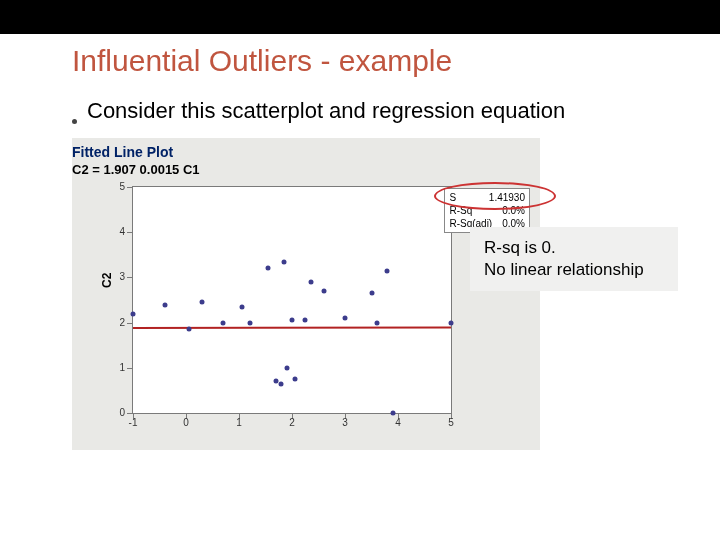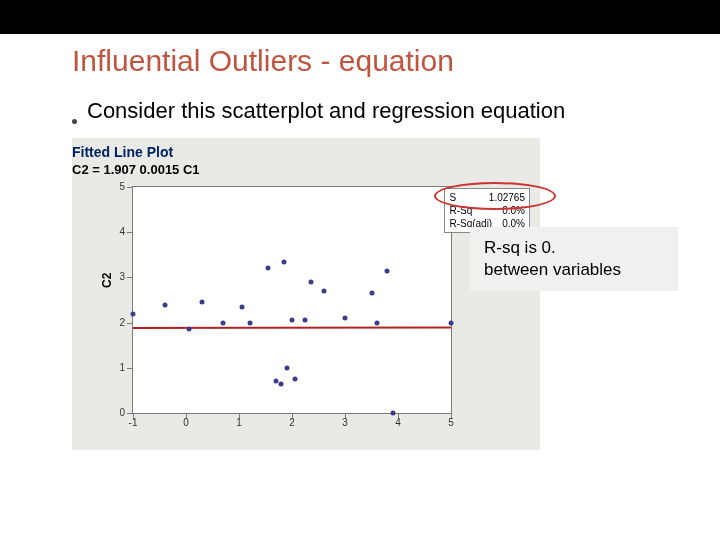--- a/index.html
+++ b/index.html
@@ -24,21 +24,21 @@
   .stats-box { position:absolute; right:10px; top:50px; background:#fff; border:1px solid #888; font-size:10px; padding:2px 4px; line-height:1.3; }
   .stats-row { display:flex; justify-content:space-between; gap:10px; }
   .red-oval { position:absolute; border:2px solid #c33; border-radius:50%; }
   .callout-box { position:absolute; background:#f0f0ef; padding:10px 14px; font-size:17px; line-height:1.3; }
 </style>
 </head>
 <body>
 
 <div class="black-bar"></div>
 
-<div class="title">Influential Outliers - equation</div>
+<div class="title">Influential Outliers - example</div>
 
 <div class="bullet-row">
   <span class="dot"></span>
   <span>Consider this scatterplot and regression equation</span>
 </div>
 
 <div class="figure-wrap">
   <div class="plot-area">
 
     <div class="plot-titles">
@@ -98,33 +98,33 @@
         <div class="pt" style="left: 238.5px; top: 106.22px;"></div>
         <div class="pt" style="left: 243.8px; top: 135.6px;"></div>
         <div class="pt" style="left: 254.4px; top: 83.62px;"></div>
         <div class="pt" style="left: 259.7px; top: 226px;"></div>
         <div class="pt" style="left: 318px; top: 135.6px;"></div>
       </div>
 
     <div class="stats-box">
       <div class="stats-row">
         <span>S</span>
-        <span>1.02765</span>
+        <span>1.41930</span>
       </div>
       <div class="stats-row">
         <span>R-Sq</span>
         <span>0.0%</span>
       </div>
       <div class="stats-row">
         <span>R-Sq(adj)</span>
         <span>0.0%</span>
       </div>
     </div>
 
     <div class="red-oval" style="right:-16px; top:44px; width:118px; height:24px;"></div>
 
   </div>
 
   <div class="callout-box" style="left:398px; top:89px; width:180px;">
     <div>R-sq is 0.</div>
-    <div>between variables</div>
+    <div>No linear relationship</div>
   </div>
 </div>
 
 </body></html>

